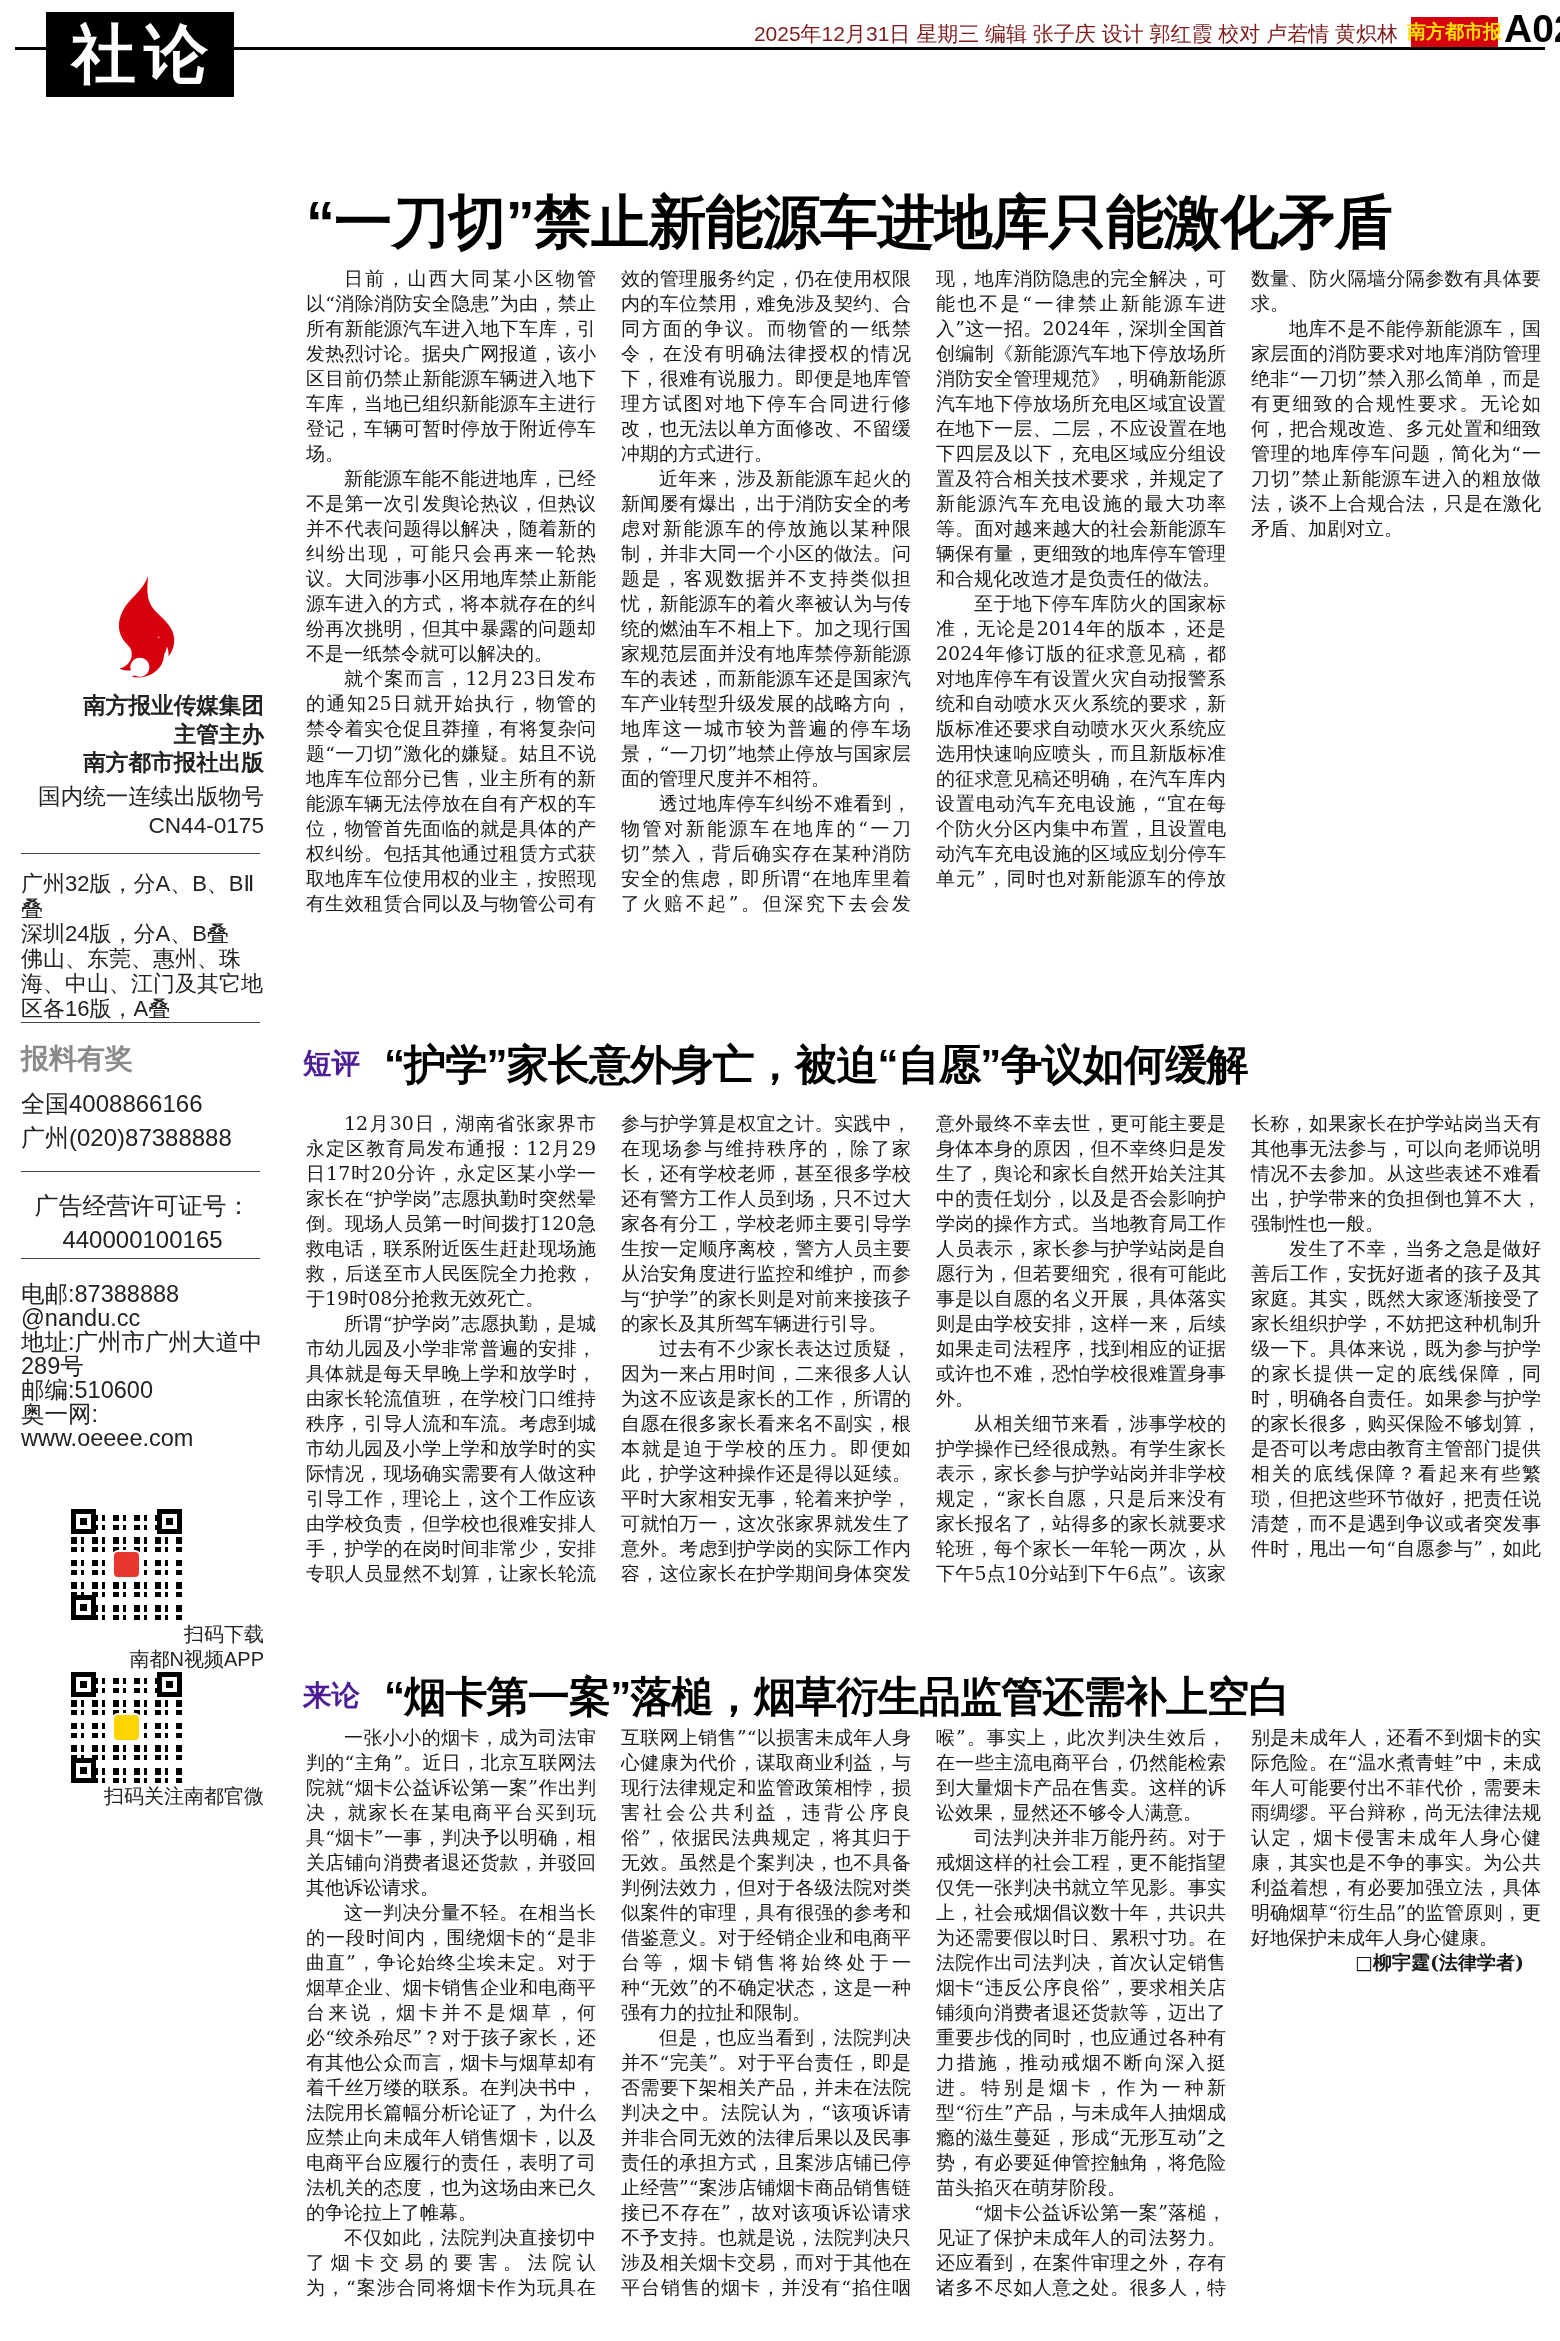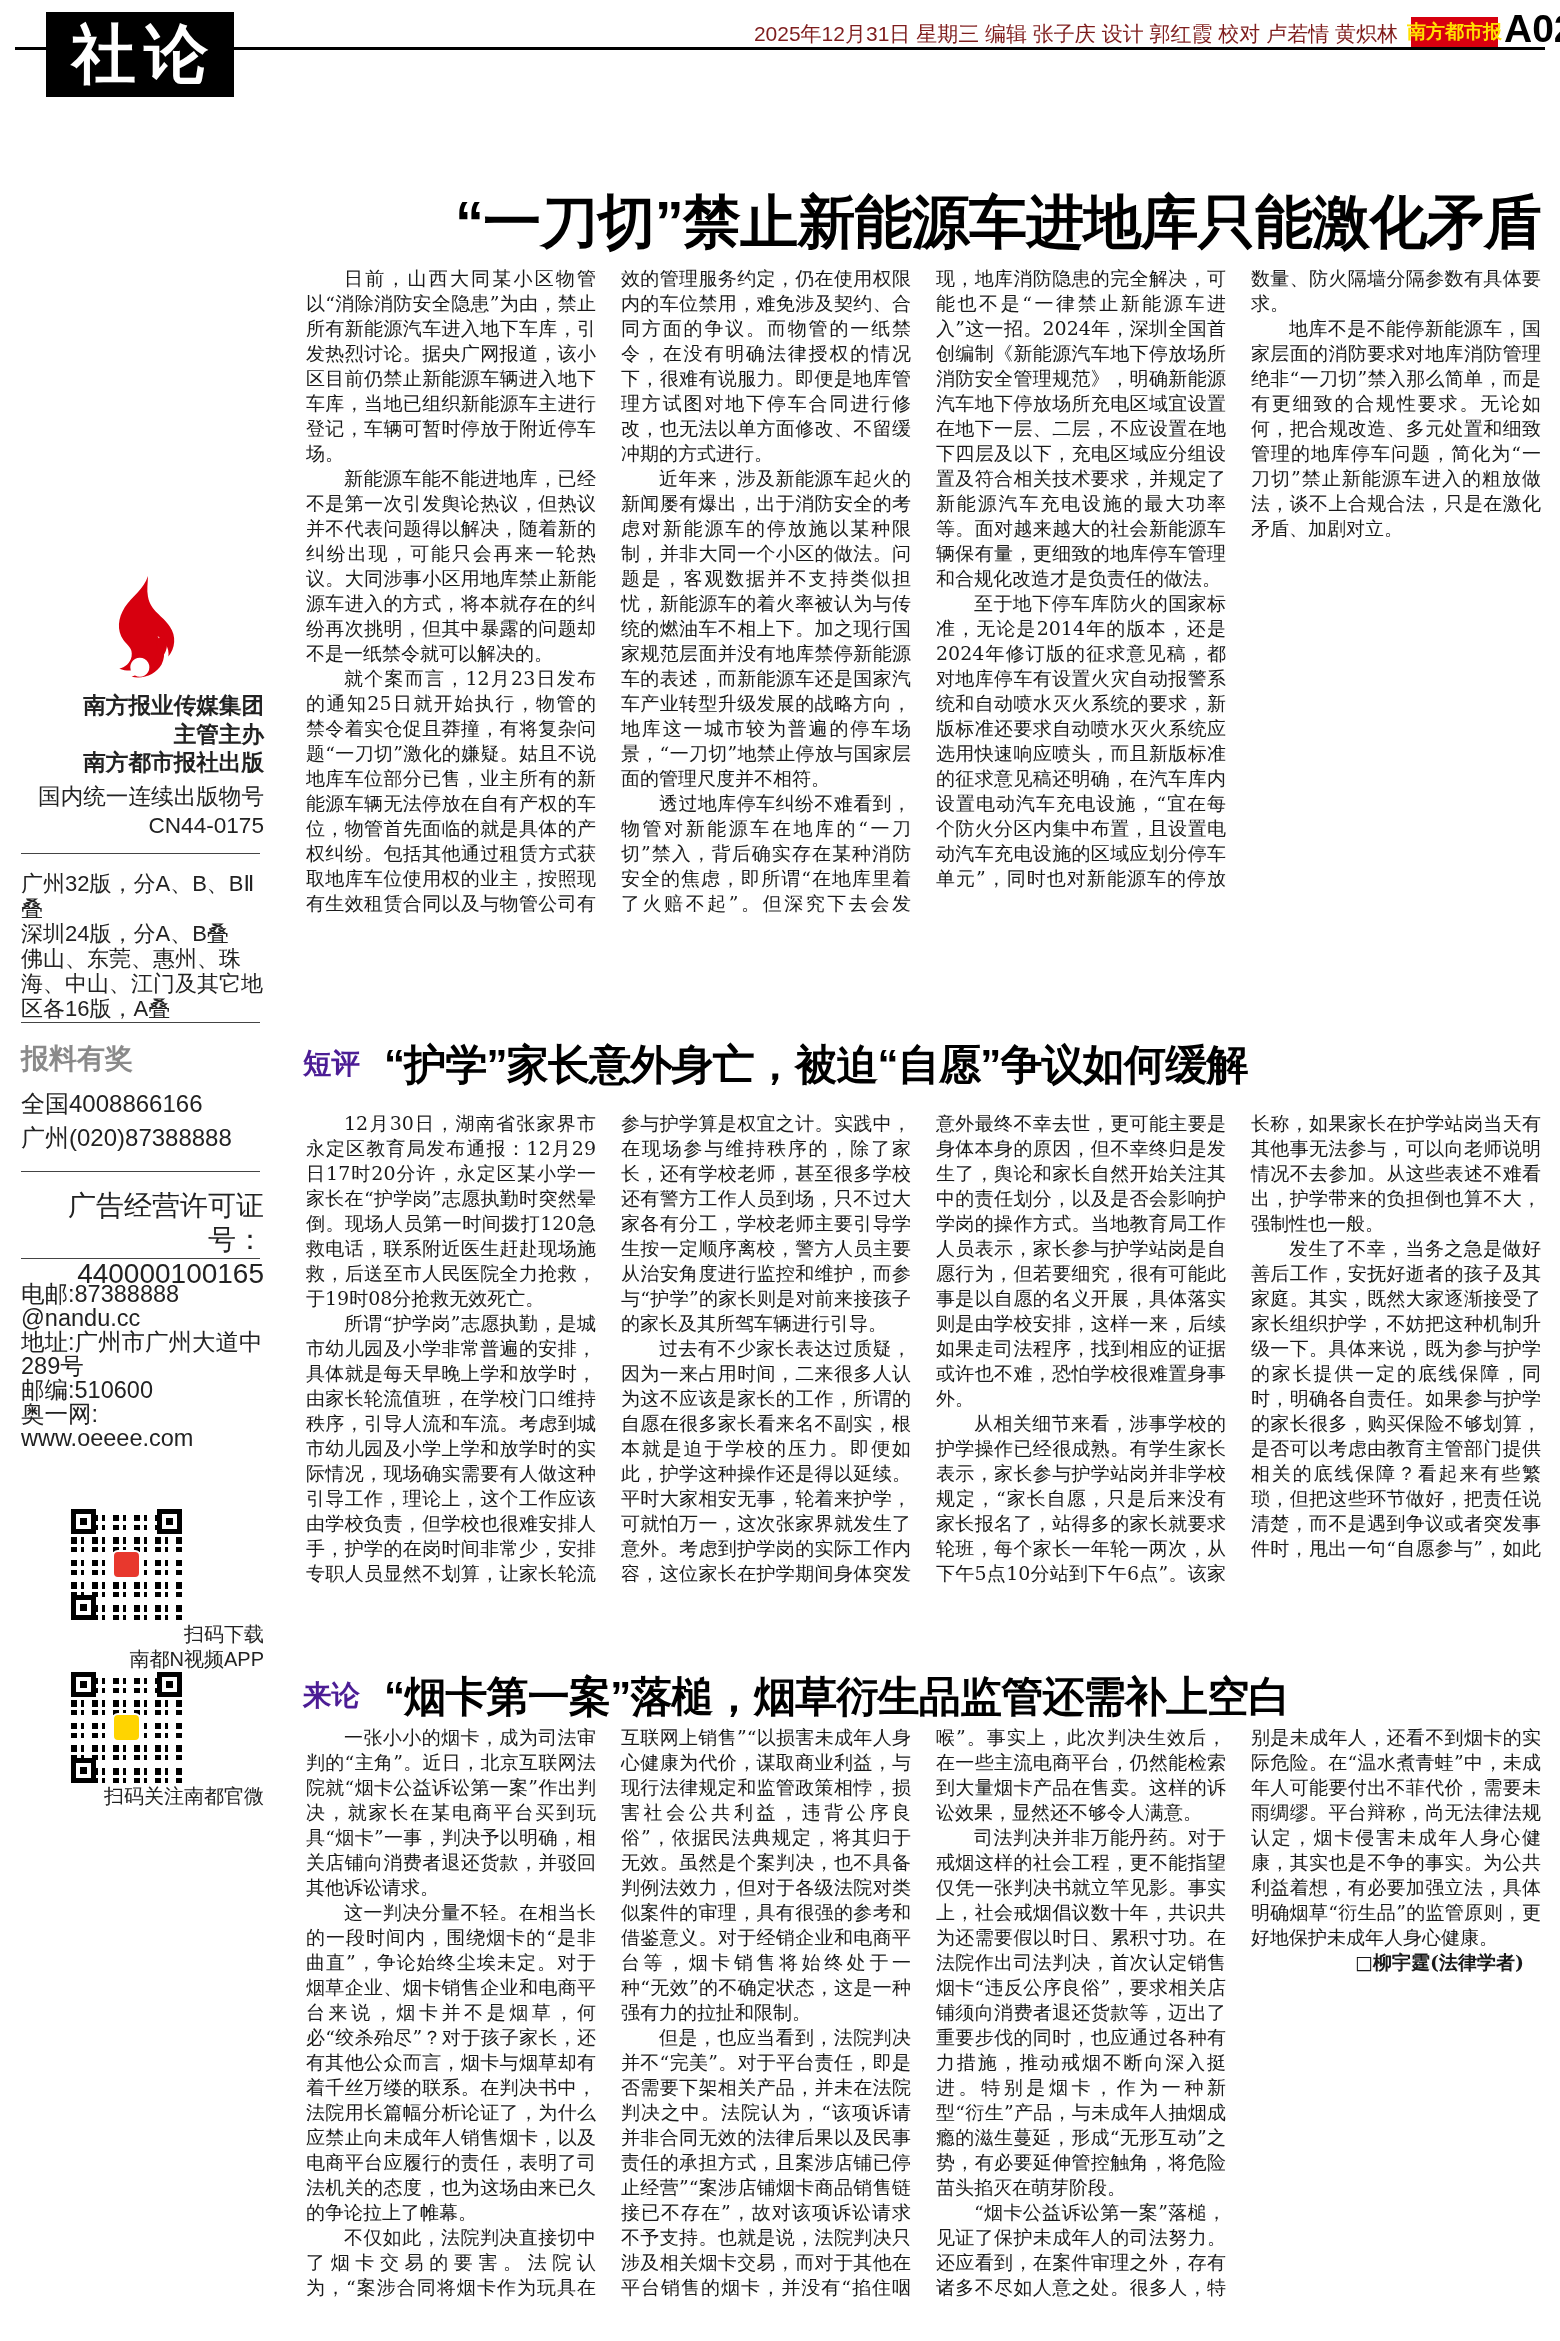--- a/index.html
+++ b/index.html
@@ -22,36 +22,36 @@
   .sb{position:absolute;left:21px;width:243px;}
   .sb-center{text-align:right;}
   .sb p{margin:0;}
   .flame{position:absolute;left:99px;top:576px;width:87px;height:109px;}
   .pub{top:692px;font-size:22.6px;line-height:28.5px;font-weight:700;color:#222;}
   .issn{top:782px;font-size:22.6px;line-height:29px;color:#222;}
   .sb-div{position:absolute;left:21px;width:239px;height:0.8px;background:#444;}
   .editions{top:871px;font-size:22px;line-height:25px;color:#222;text-align:left;}
   .tip-title{top:1040px;font-size:28px;font-weight:900;color:#8a8a8a;text-align:left;}
   .tipoff{top:1087px;font-size:24px;line-height:34px;color:#222;text-align:left;}
-  .adlic{top:1189px;font-size:28px;line-height:34px;color:#222;text-align:right;}
+  .adlic{top:1189px;font-size:24px;line-height:34px;color:#222;text-align:center;}
   .contact{top:1282px;font-size:23.5px;line-height:24px;color:#222;text-align:left;}
   .qr{position:absolute;left:71px;width:111px;height:111px;background:
         repeating-linear-gradient(90deg,#000 0 5.9px,#fff 5.9px 10px,#000 10px 13.4px,#fff 13.4px 21px),
         repeating-linear-gradient(0deg,#000 0 5px,#fff 5px 8.4px,#000 8.4px 15px,#fff 15px 22.6px);
         background-blend-mode:lighten;}
   .qr .fp{position:absolute;width:25px;height:25px;border:5px solid #000;background:#fff;box-sizing:border-box;}
   .qr .fp::after{content:"";position:absolute;left:4.2px;top:4.2px;width:6.7px;height:6.7px;background:#000;}
   .qr .fp.tl{left:0;top:0;} .qr .fp.tr{right:0;top:0;} .qr .fp.bl{left:0;bottom:0;}
   .qr .chip{position:absolute;left:41px;top:41px;width:28.5px;height:28.5px;border-radius:5.9px;border:2.5px solid #fff;box-sizing:border-box;}
   .chip-red{background:#e8382d;} .chip-yellow{background:#ffd400;}
   .qr-cap{top:1622px;font-size:20px;line-height:25px;color:#222;}
   .qr-cap2{top:1784px;font-size:20px;line-height:25px;color:#222;}
 
   
-  .a1-title{position:absolute;left:306px;top:184px;width:1235px;text-align:right;
+  .a1-title{position:absolute;left:306px;top:184px;width:1235px;text-align:left;
         font-size:58px;font-weight:900;color:#000;letter-spacing:-0.8px;white-space:nowrap;}
   .body-cols{position:absolute;left:306px;width:1235px;column-count:4;column-gap:25px;
         column-fill:auto;overflow:hidden;text-align:justify;color:#1a1a1a;}
   .body-cols p{margin:0;text-indent:2em;}
   .kai{font-family:"DejaVu Serif","Liberation Serif",serif;}
   .song{font-family:"DejaVu Serif","Liberation Serif",serif;}
   .a1-body{top:266px;height:666px;font-size:19px;line-height:25px;}
   .art-label{position:absolute;left:303px;font-size:28.5px;font-weight:900;color:#4c1d95;}
   .art-title{position:absolute;left:384px;font-size:42px;font-weight:900;color:#000;white-space:nowrap;letter-spacing:-0.8px;}
   .a2-label{top:1045px;} .a2-title{top:1037px;}

